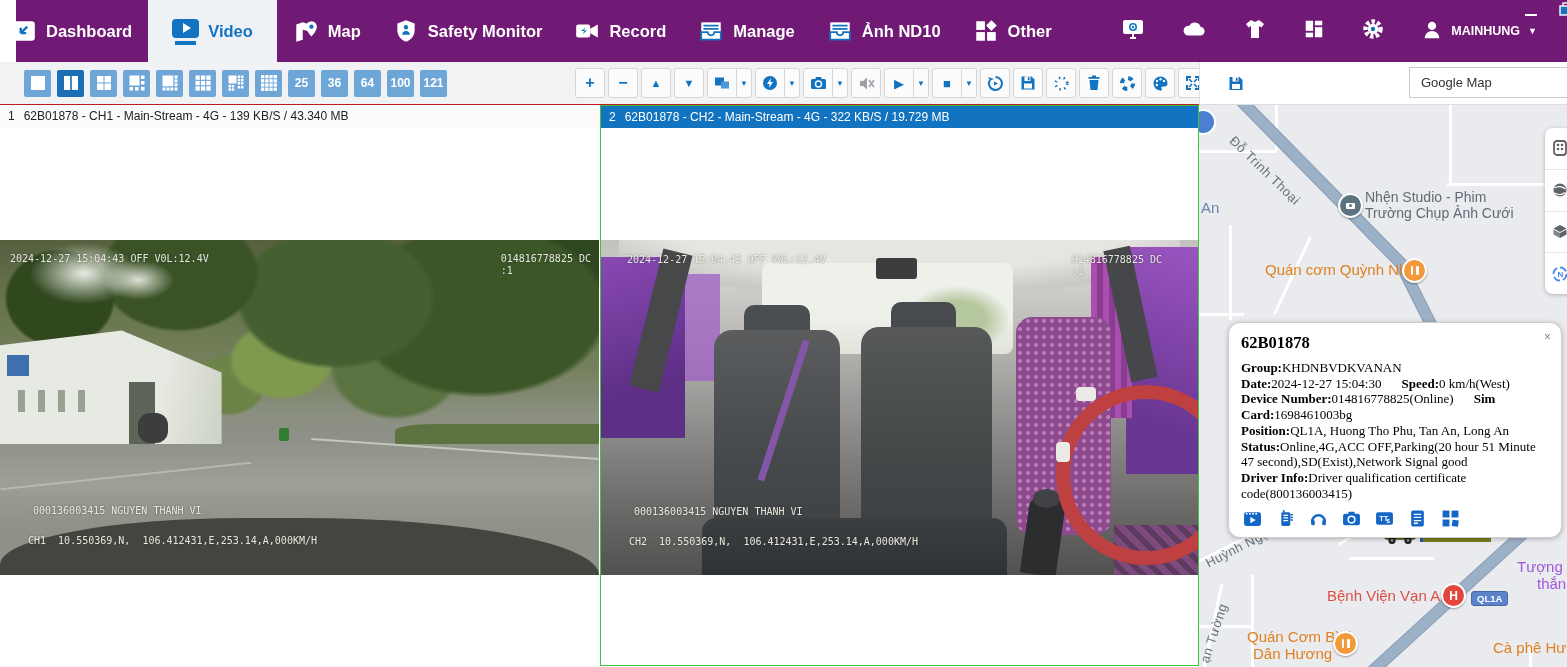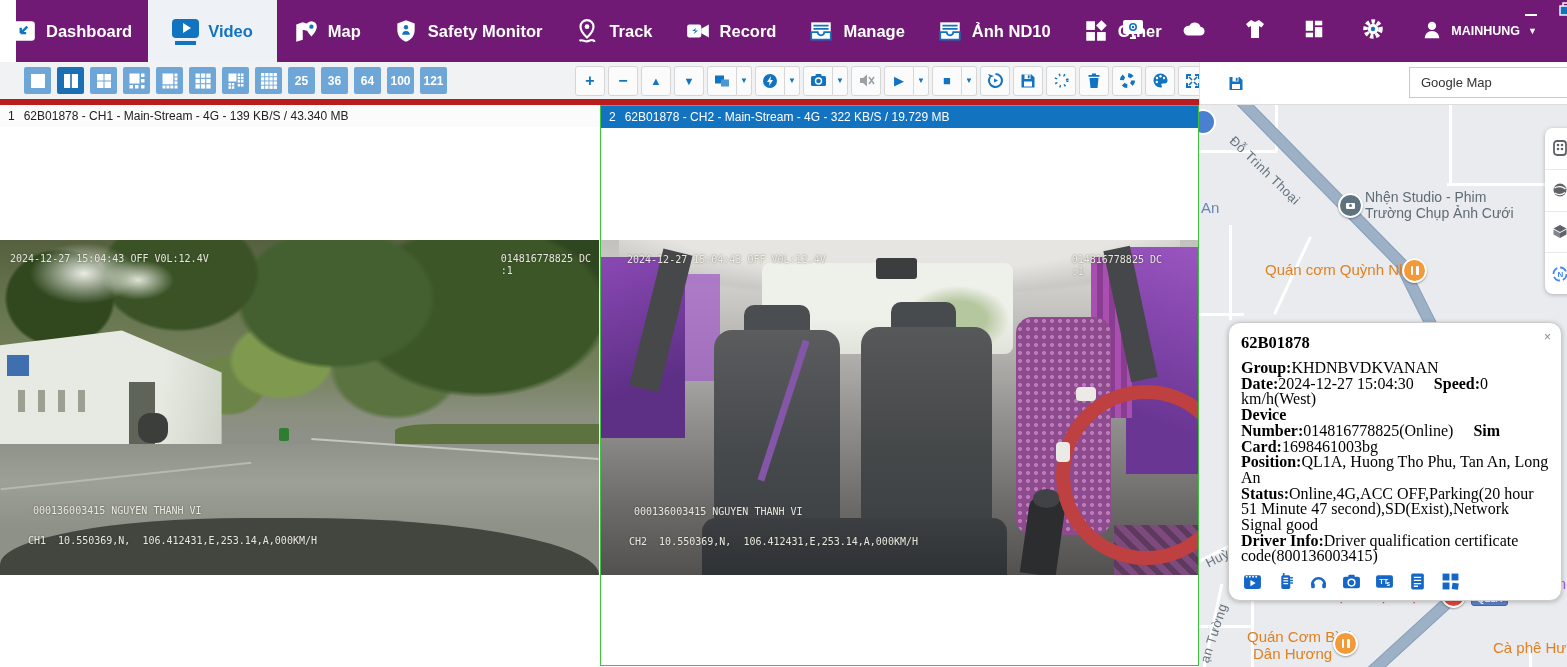--- a/index.html
+++ b/index.html
@@ -18,21 +18,21 @@
            display:flex;align-items:center;justify-content:center}
   .vid-tri{width:0;height:0;border-left:8px solid #fff;border-top:5px solid transparent;border-bottom:5px solid transparent;margin-left:2px}
   .vid-bar{position:absolute;left:3px;bottom:0;width:21px;height:4px;background:#1273c0}
   .nav-right{position:absolute;right:0;top:0;height:62px;display:flex;align-items:center;gap:36px;padding-right:46px}
   .nav-user{display:flex;align-items:center;gap:8px;color:#fff;font-weight:bold;font-size:12.5px}
   .win-controls{position:absolute;top:3px;right:10px;display:flex;gap:22px;align-items:center;height:16px}
   .win-min{width:12px;height:2px;background:#fff;margin-top:8px}
 
   
   .toolbar{position:absolute;left:0;top:62px;width:1199px;height:43px;background:#f1f2f3;
-           border-bottom:6px solid #b91c1c;display:flex;align-items:center;box-sizing:border-box}
+           border-bottom:1px solid #b91c1c;display:flex;align-items:center;box-sizing:border-box}
   .grid-group{display:flex;gap:6px;margin-left:24px}
   .gridbtn{width:27px;height:27px;background:#6ea7d7;border-radius:2px;display:flex;align-items:center;justify-content:center;cursor:pointer}
   .gridbtn.active{background:#1b6fb5}
   .countbtn{width:27px;height:27px;background:#6ea7d7;border-radius:2px;color:#fff;font-weight:bold;font-size:12px;
             display:flex;align-items:center;justify-content:center;cursor:pointer}
   .ctrl-group{display:flex;align-items:center;gap:3px;margin-left:128px}
   .ctrl{height:30px;min-width:30px;background:#fbfbfb;border:1px solid #d6d6d6;border-radius:3px;
         display:flex;align-items:center;justify-content:center;color:#1273c0;font-size:14px;cursor:pointer;box-sizing:border-box}
   .ctrl.txt{font-weight:bold;font-size:16px}
   .combo{display:flex}
@@ -142,21 +142,21 @@
 
   .vehicle{position:absolute;z-index:7;display:flex;align-items:flex-start}
   .veh-label{margin-left:1px;background:#7c7e1f;border-left:3px solid #2a52be;color:#fff;
              font-family:"Liberation Serif",serif;font-size:13px;padding:3px 7px 4px;white-space:nowrap}
 
   .popup{position:absolute;left:29px;top:217px;width:334px;background:#fff;border:1px solid #ccc;border-radius:12px;
          box-shadow:0 1px 5px rgba(0,0,0,.25);z-index:50;padding:8px 12px 9px;box-sizing:border-box;
          font-family:"Liberation Serif",serif;color:#000}
   .popup-title{font-size:16.5px;font-weight:bold;margin:2px 0 7px}
   .popup-close{position:absolute;right:10px;top:7px;font-size:12px;color:#888;cursor:pointer;font-family:"Liberation Sans",sans-serif}
-  .pline{font-size:16px;line-height:15.7px}
+  .pline{font-size:13px;line-height:15.7px}
   .pline b{font-weight:bold}
   .gap{margin-left:20px}
   .popup-actions{display:flex;gap:14px;margin-top:8px;padding-left:2px}
   .pa{border:none;background:transparent;padding:0;cursor:pointer;color:#1467c6;display:flex;align-items:center}
   .popup-tail{position:absolute;left:191px;top:400px;width:0;height:0;z-index:49;
               border-left:10px solid transparent;border-right:10px solid transparent;border-top:13px solid #fff;
               filter:drop-shadow(0 2px 1px rgba(0,0,0,.15))}
 
   .mapcard{position:absolute;left:346px;top:23px;width:40px;height:166px;background:#fff;border-radius:8px;
            box-shadow:0 1px 4px rgba(0,0,0,.25);z-index:10;display:flex;flex-direction:column}
@@ -197,30 +197,20 @@
   </div>
   <div class="nav-item">
     <span class="nicon">
       <svg width="26" height="26" viewBox="0 0 24 24">
           <path d="M12 2l8 3v6c0 5.2-3.4 9.3-8 11-4.6-1.7-8-5.8-8-11V5z" fill="#fff"></path>
           <circle cx="12" cy="8.5" r="2" fill="#1273c0"></circle>
           <path d="M8.5 15.5a3.5 3.5 0 0 1 7 0z" fill="#1273c0"></path>
         </svg>
     </span>
     <span>Safety Monitor</span>
-  </div>
-  <div class="nav-item">
-    <span class="nicon">
-      <svg width="26" height="26" viewBox="0 0 24 24">
-          <path d="M12 2a6 6 0 0 1 6 6c0 4.4-6 10-6 10S6 12.4 6 8a6 6 0 0 1 6-6z" fill="none" stroke="#fff" stroke-width="2"></path>
-          <circle cx="12" cy="8" r="2.2" fill="#fff"></circle>
-          <path d="M5 21c3-2 5 2 9 0s5 1 5 1" stroke="#fff" stroke-width="2" fill="none"></path>
-        </svg>
-    </span>
-    <span>Track</span>
   </div>
   <div class="nav-item">
     <span class="nicon">
       <svg width="26" height="26" viewBox="0 0 24 24">
           <rect x="2" y="6" width="13" height="12" rx="2" fill="#fff"></rect>
           <path d="M15 10l7-4v12l-7-4z" fill="#fff"></path>
           <path d="M10.5 9l-4 3h3l-1.5 3 4-3.5h-2.8z" fill="#1273c0"></path>
         </svg>
     </span>
     <span>Record</span>

